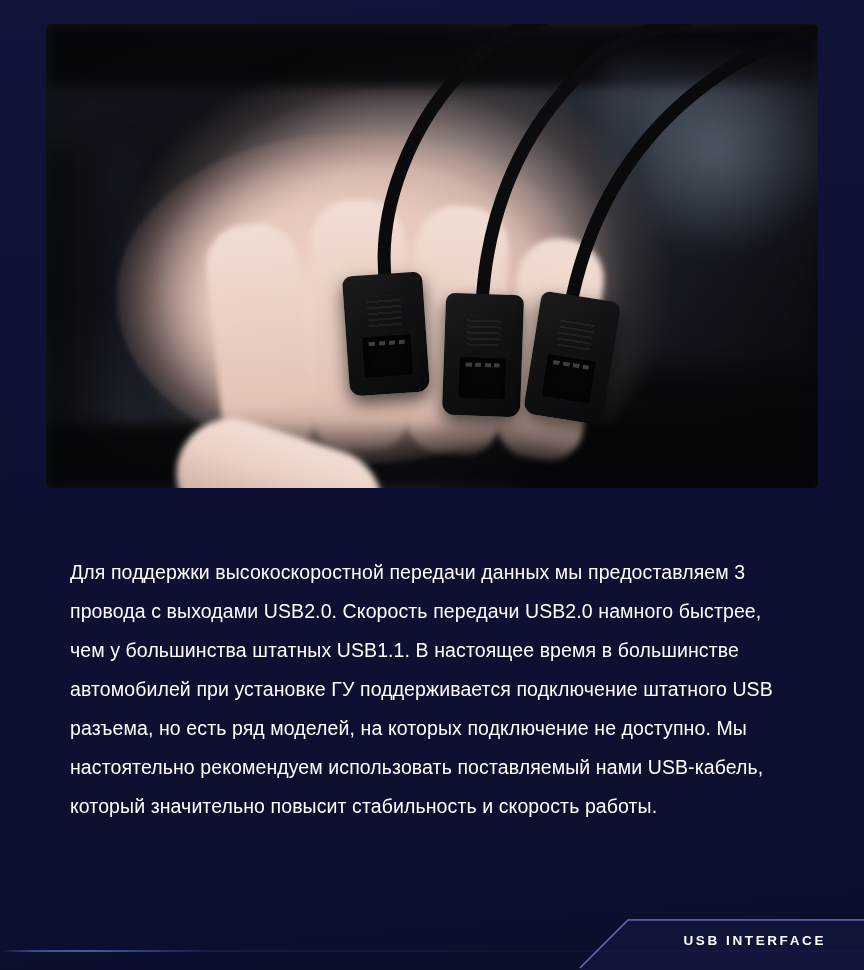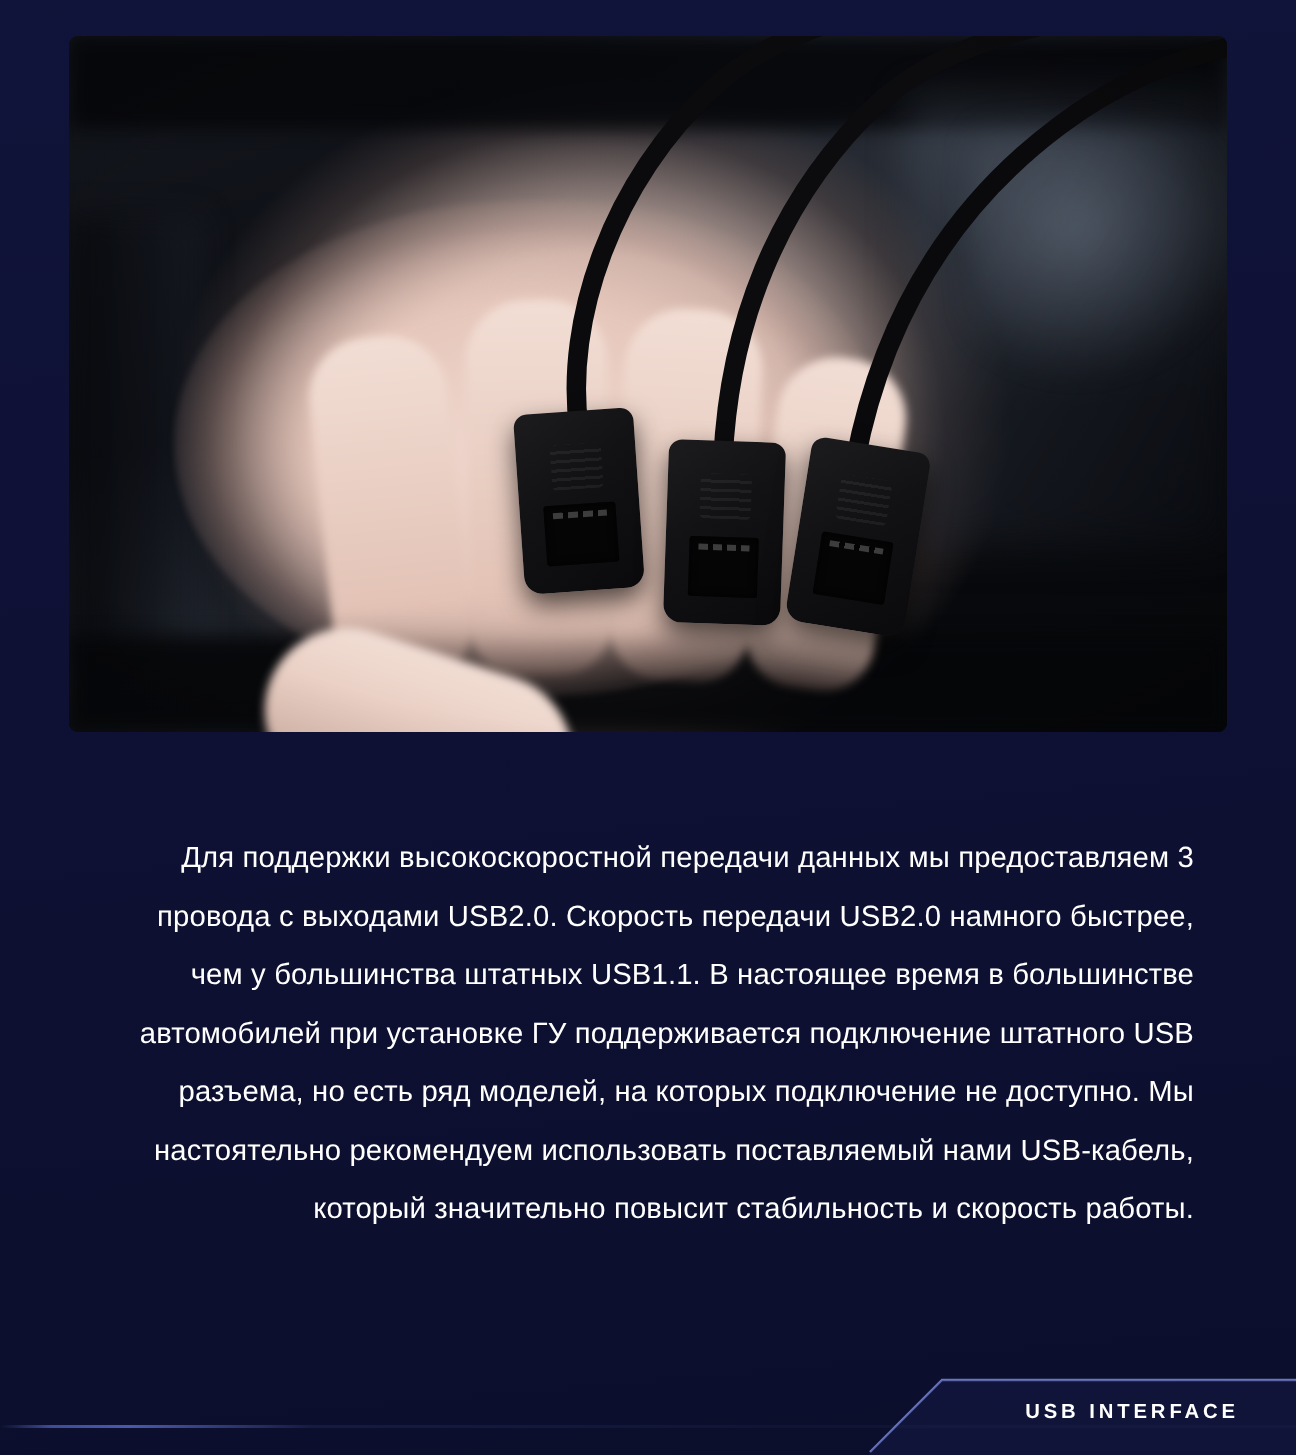--- a/index.html
+++ b/index.html
@@ -135,21 +135,21 @@
   .copy {
     position: absolute;
     left: 70px;
     top: 533px;
     width: 726px;
     color: #ffffff;
     font-size: 19.5px;
     line-height: 39px;
     letter-spacing: 0.1px;
     font-weight: 400;
-    text-align: right;
+    text-align: left;
   }
 
   
   .footer {
     position: absolute;
     left: 0;
     bottom: 0;
     width: 864px;
     height: 62px;
   }

